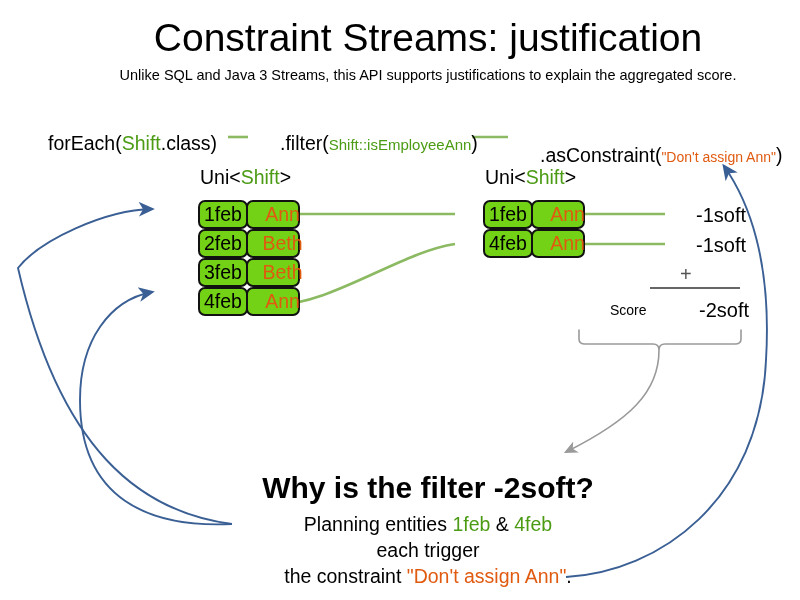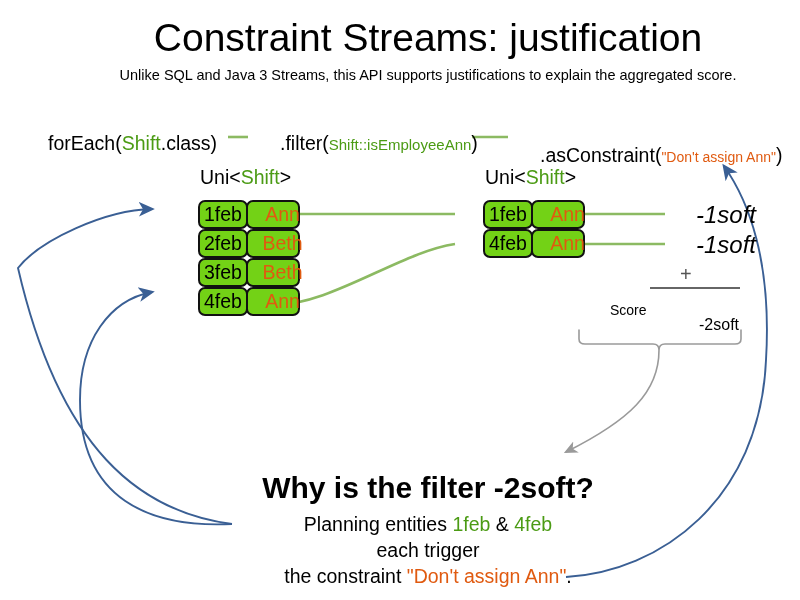--- a/index.html
+++ b/index.html
@@ -107,40 +107,39 @@
     border-radius: 7px;
     margin-left: -2px;
     color: #e05a10;
     padding-left: 19px;
   }
   #table-left  { left: 170px; top: 200px; }
   #table-right { left: 455px; top: 200px; }
 
   
   .soft-val {
-    font-size: 24px;
+    font-size: 20px;
     line-height: 22px;
     white-space: nowrap;
-    font-style: italic;
   }
   #soft-1 { left: 668px; top: 204px; }
   #soft-2 { left: 668px; top: 234px; }
   #plus-sign {
     left: 652px; top: 264px;
     font-size: 20px;
     line-height: 20px;
     color: #555555;
   }
   #score-label {
     left: 582px; top: 299px;
     font-size: 14px; line-height: 22px;
   }
   #score-total {
-    left: 671px; top: 314px;
-    font-size: 16px; line-height: 22px;
+    left: 671px; top: 299px;
+    font-size: 20px; line-height: 22px;
     white-space: nowrap;
   }
 
   
   #why-heading {
     left: 0; top: 470px;
     width: 800px;
     text-align: center;
     font-size: 30px;
     line-height: 36px;

